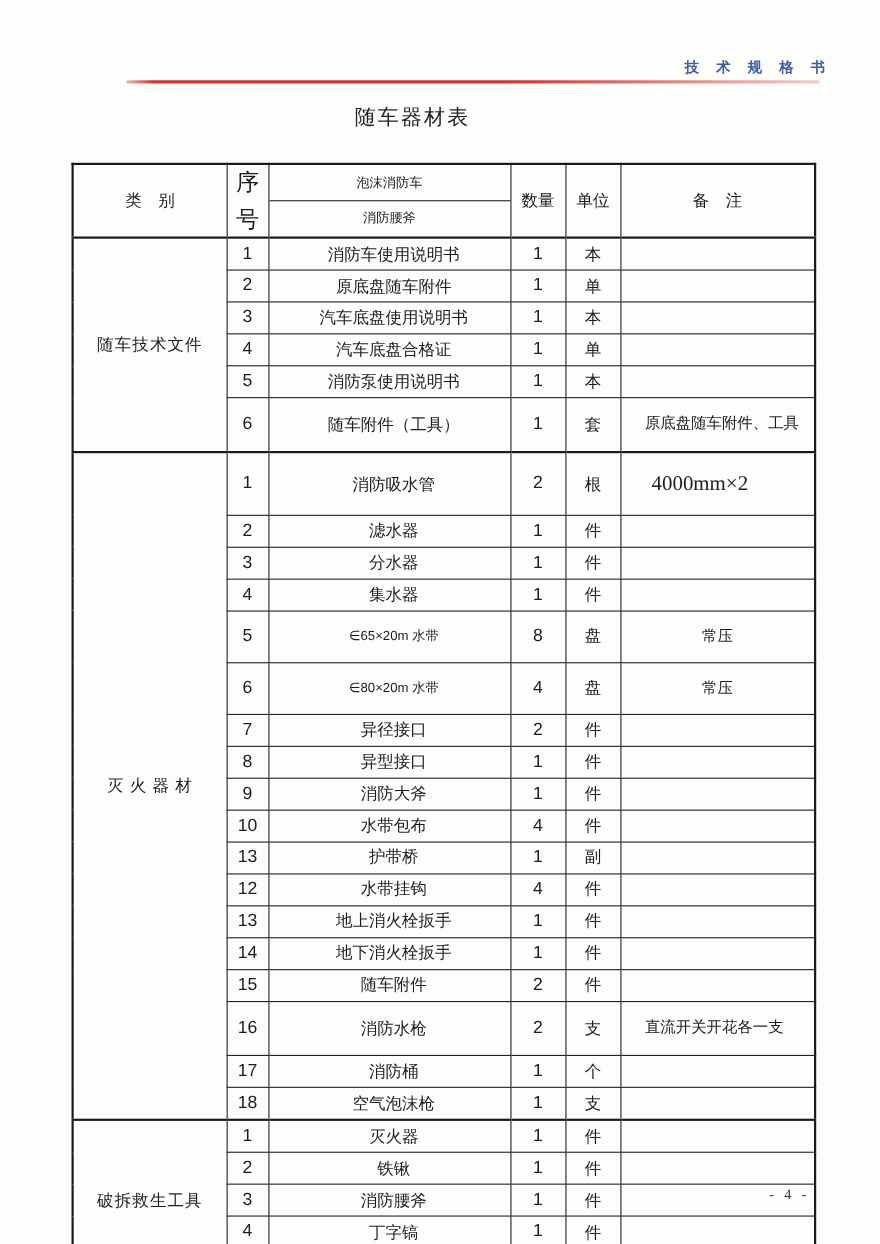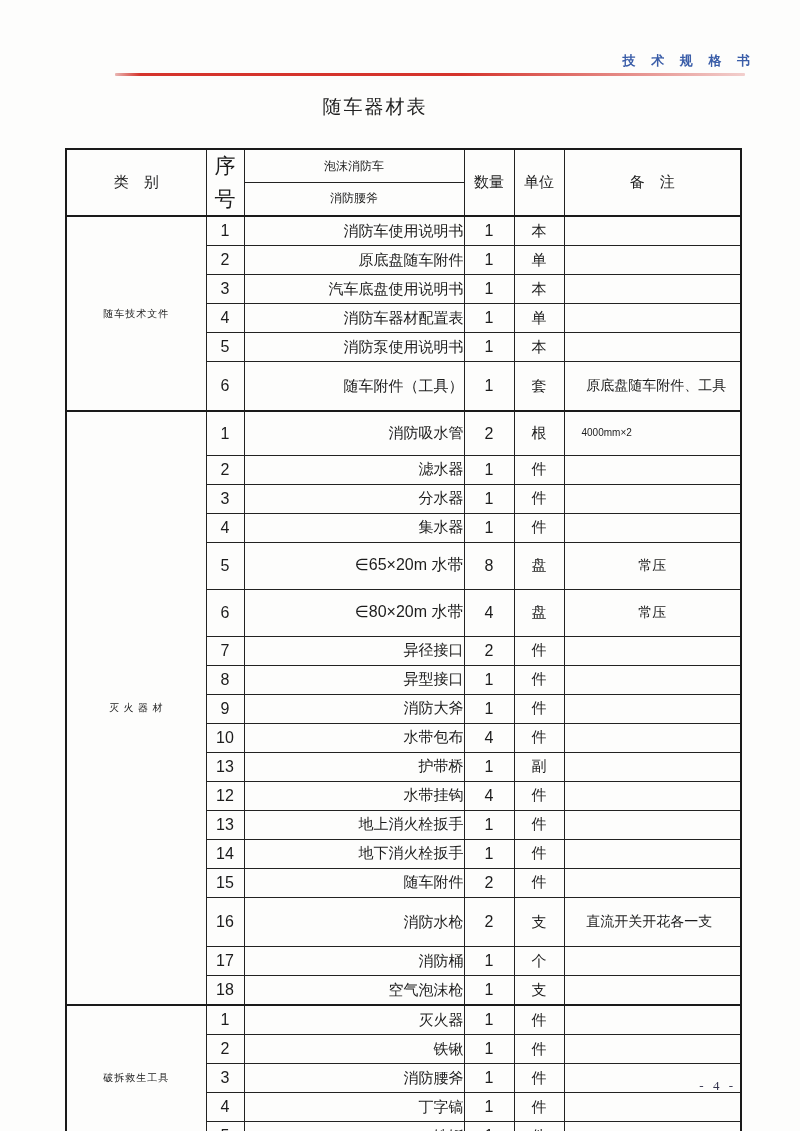--- a/index.html
+++ b/index.html
@@ -76,36 +76,36 @@
   }
   .name-head-top { border-bottom: 1px solid #222; }
   .serial-head-text {
     display: inline-block;
     width: 1.1em;
     word-break: break-all;
     line-height: 1.55;
     font-size: 21px;
   }
   td.cell-category {
-    font-size: 10px;
+    font-size: 15px;
     letter-spacing: 1px;
     padding: 16px 4px;
   }
   td.cell-no { font-size: 16px; font-family: "Liberation Sans", sans-serif; }
   td.cell-name {
-    text-align: right;
+    text-align: center;
     padding-left: 8px;
     font-size: 15px;
   }
-  td.cell-name.small-name { font-size: 16px; font-family: "Liberation Sans", sans-serif; }
+  td.cell-name.small-name { font-size: 12px; font-family: "Liberation Sans", sans-serif; }
   td.cell-qty { font-size: 16px; font-family: "Liberation Sans", sans-serif; }
   td.cell-unit { font-size: 15px; }
   td.cell-remark { font-size: 14px; padding: 14px 5px; }
   td.cell-remark.remark-long { text-align: left; text-indent: 1.2em; line-height: 1.45; }
-  td.cell-remark.remark-mono { font-family: Liberation Sans, sans-serif; font-size: 10px; }
+  td.cell-remark.remark-mono { font-family: Liberation Serif, serif; font-size: 19px; }
 
   tbody tr { height: 26px; }
 
   .page-number {
     position: absolute;
     top: 1078px;
     right: 64px;
     font-size: 13px;
     letter-spacing: 3px;
     color: #34344e;
@@ -163,21 +163,21 @@
       </tr>
       <tr>
         <td class="cell-no">3</td>
         <td class="cell-name">汽车底盘使用说明书</td>
         <td class="cell-qty">1</td>
         <td class="cell-unit">本</td>
         <td class="cell-remark"></td>
       </tr>
       <tr>
         <td class="cell-no">4</td>
-        <td class="cell-name">消防车器材配置表</td>
+        <td class="cell-name">汽车底盘合格证</td>
         <td class="cell-qty">1</td>
         <td class="cell-unit">单</td>
         <td class="cell-remark"></td>
       </tr>
       <tr>
         <td class="cell-no">5</td>
         <td class="cell-name">消防泵使用说明书</td>
         <td class="cell-qty">1</td>
         <td class="cell-unit">本</td>
         <td class="cell-remark"></td>

